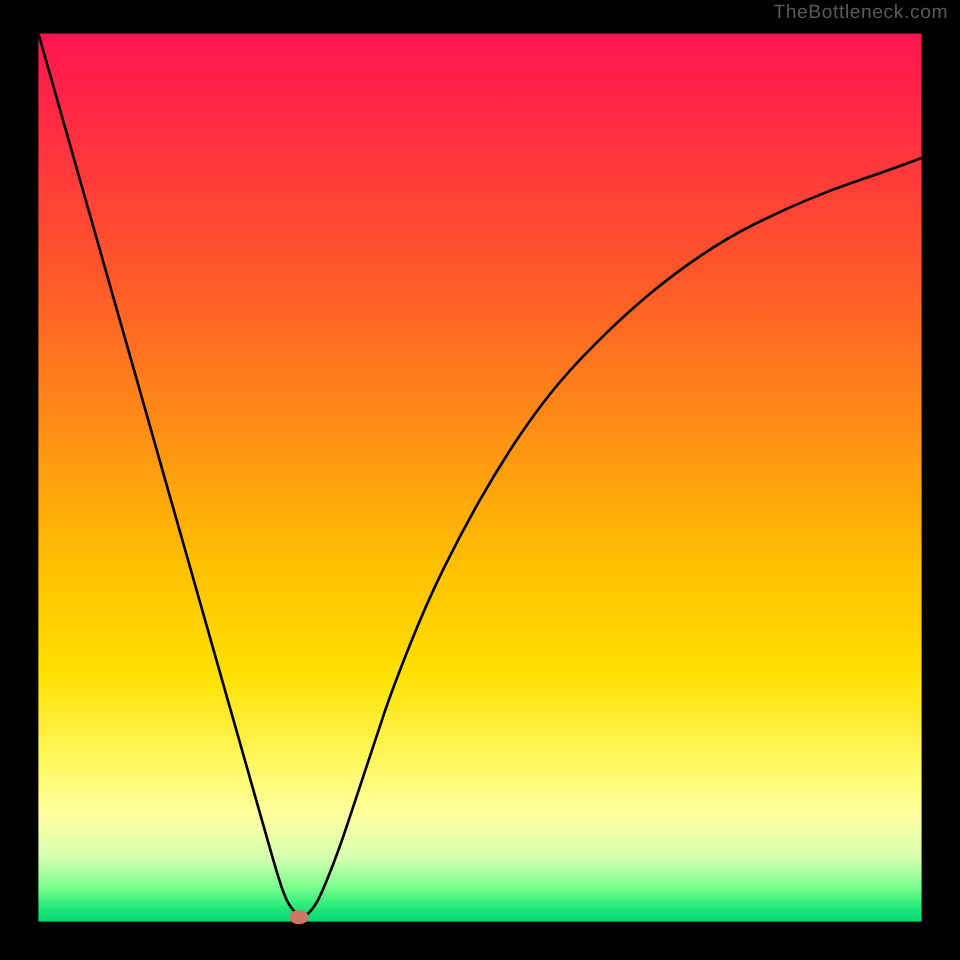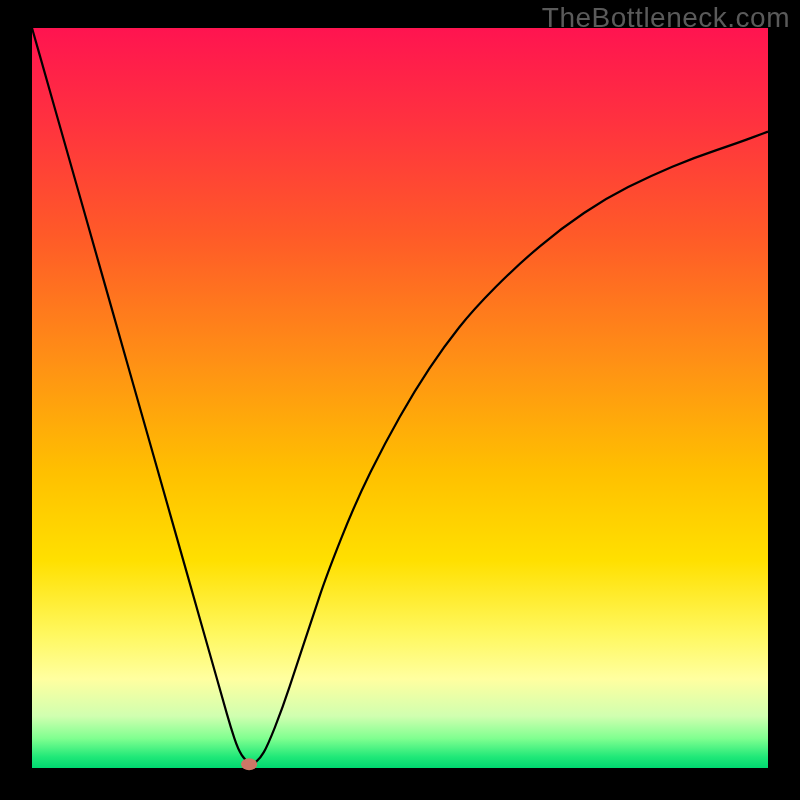--- a/index.html
+++ b/index.html
@@ -15,21 +15,21 @@
     top: 0;
     left: 0;
     width: 800px;
     height: 800px;
   }
   .watermark {
     position: absolute;
     top: 2px;
     right: 10px;
     color: #5a5a5a;
-    font-size: 28px;
+    font-size: 16px;
     font-weight: 500;
     letter-spacing: 0.5px;
     z-index: 10;
   }
   svg { display: block; }
 </style>
 </head>
 <body>
 
 <div class="chart-container">

